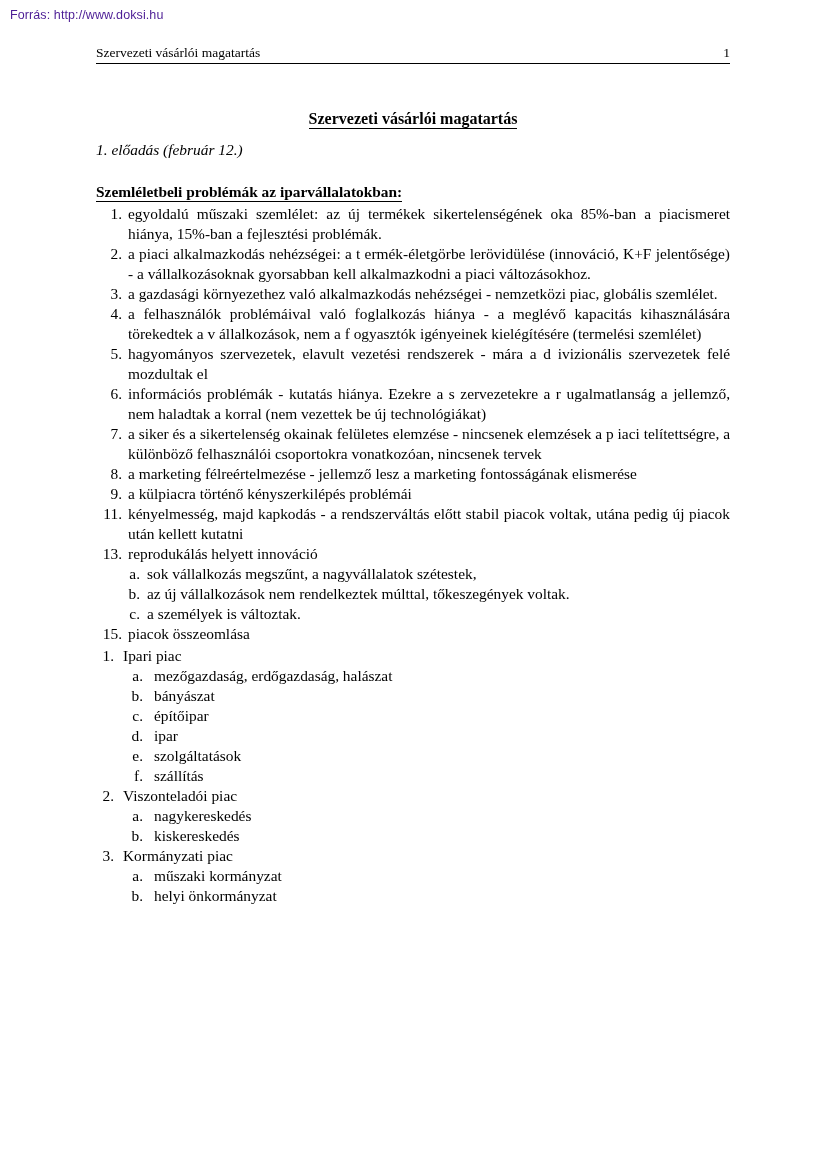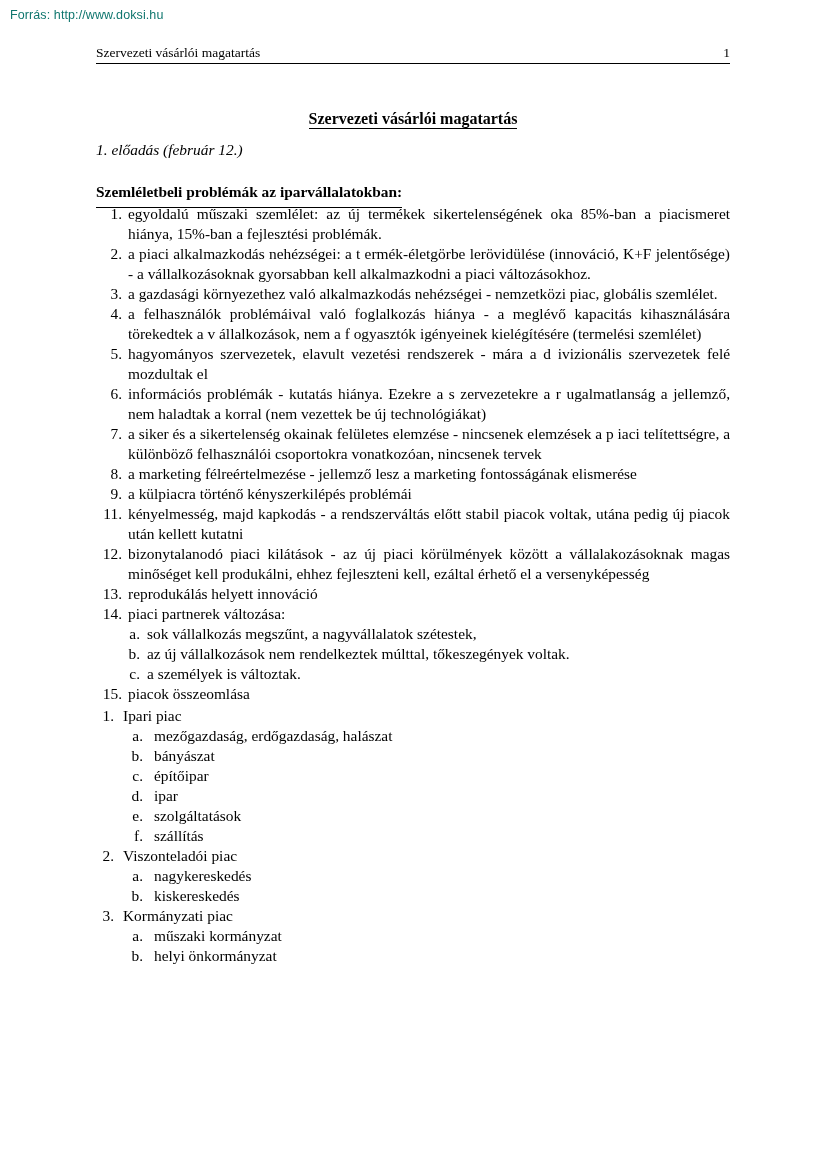--- a/index.html
+++ b/index.html
@@ -16,21 +16,21 @@
     overflow: hidden;
   }
 
   
   .source-banner {
     position: absolute;
     top: 8px;
     left: 10px;
     font-family: "Liberation Sans", "DejaVu Sans", sans-serif;
     font-size: 12.5px;
-    color: #0f766e;
+    color: #4c1d95;
     white-space: nowrap;
     letter-spacing: 0.1px;
     text-align: right;
   }
 
   
   .page {
     position: absolute;
     left: 96px;
     top: 45px;
@@ -66,21 +66,21 @@
     margin-top: 10px;
     line-height: 1.3;
   }
 
   .section-heading {
     font-weight: bold;
     font-size: 15.4px;
     margin-top: 22px;
     line-height: 1.3;
   }
-  .section-heading span { border-bottom: 1.6px solid #000; padding-bottom: 7px; }
+  .section-heading span { border-bottom: 1.6px solid #000; padding-bottom: 1px; }
 
   .section-heading.tight { margin-top: 30px; }
 
   
   ol.num-list {
     list-style: none;
     margin: 2px 0 0 0;
     padding: 0;
   }
   ol.num-list > li {
@@ -185,30 +185,22 @@
     </li>
     <li>
       <span class="marker">9.</span>
       <span class="item-body no-justify">a külpiacra történő kényszerkilépés problémái</span>
     </li>
     <li>
       <span class="marker">11.</span>
       <span class="item-body">kényelmesség, majd kapkodás - a rendszerváltás előtt stabil piacok voltak, utána pedig új piacok után kellett kutatni</span>
     </li>
     <li>
-      <span class="marker">12.</span>
-      <span class="item-body">bizonytalanodó piaci kilátások - az új piaci körülmények között a vállalakozásoknak magas minőséget kell produkálni, ehhez fejleszteni kell, ezáltal érhető el a versenyképesség</span>
-    </li>
-    <li>
       <span class="marker">13.</span>
       <span class="item-body no-justify">reprodukálás helyett innováció</span>
-    </li>
-    <li>
-      <span class="marker">14.</span>
-      <span class="item-body no-justify">piaci partnerek változása:</span>
     </li>
     <li>
       <div class="sub-wrap pad-a">
         <ol class="alpha-list indent-a">
           <li>
             <span class="marker">a.</span>
             <span class="item-body no-justify">sok vállalkozás megszűnt, a nagyvállalatok szétestek,</span>
           </li>
           <li>
             <span class="marker">b.</span>

